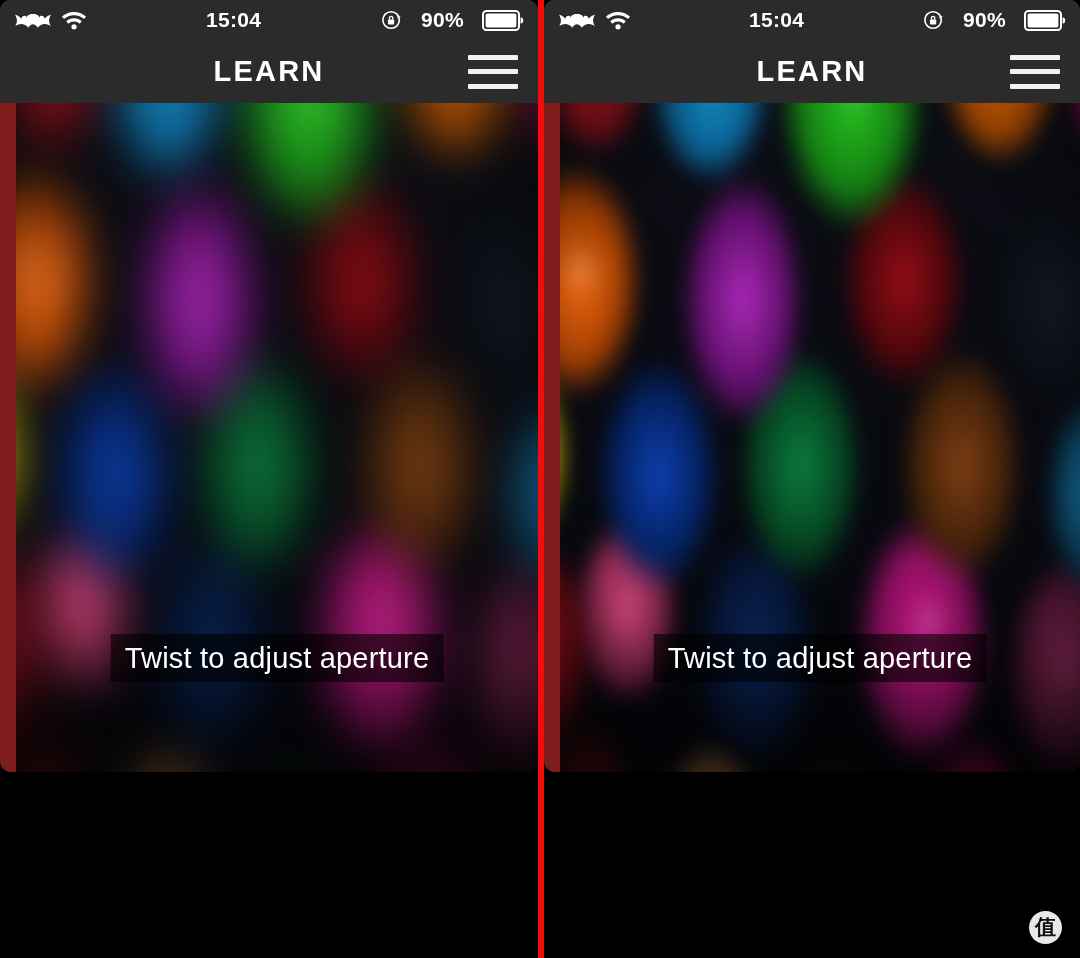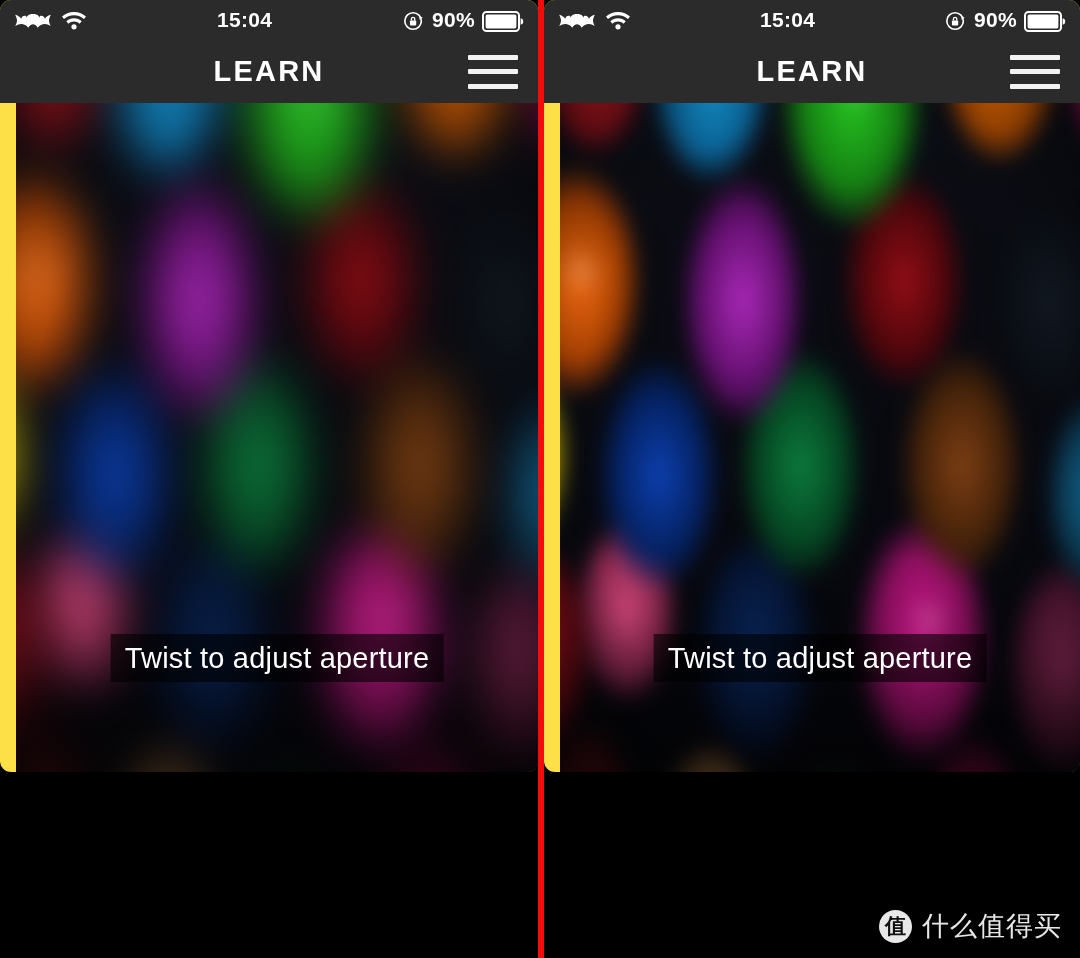--- a/index.html
+++ b/index.html
@@ -15,21 +15,21 @@
     position:relative;
     width:1080px; height:958px;
     background:#000;
     display:flex;
   }
 
   
   .panel {
     position:relative;
     height:772px;
-    background:#fde047;
+    background:#7f1d1d;
     overflow:hidden;
     flex:0 0 auto;
     border-radius:11px;
   }
   .panel.left  { width:538px; }
   .panel.right { width:536px; margin-left:6px; }
 
   
   .separator {
     position:absolute;
@@ -46,21 +46,21 @@
     height:40px;
     background:#2b2b2b;
     display:flex;
     align-items:center;
     color:#fff;
     padding:0 14px;
     font-size:20px;
   }
   .status-left  { display:flex; align-items:center; gap:10px; flex:0 0 auto; }
   .status-mid   { flex:1 1 auto; display:flex; justify-content:center; }
-  .status-right { display:flex; align-items:flex-end; gap:7px; flex:0 0 auto; }
+  .status-right { display:flex; align-items:center; gap:18px; flex:0 0 auto; }
 
   .clock { font-size:21px; font-weight:bold; letter-spacing:.3px; }
   .pct   { font-size:21px; font-weight:bold; letter-spacing:.3px; }
 
   .icon-bat  { width:38px; height:20px; display:block; }
   .icon-wifi { width:24px; height:20px; display:block; }
   .icon-lock { width:22px; height:22px; display:block; }
   .icon-batt { width:42px; height:21px; display:block; }
 
   
@@ -373,16 +373,15 @@
         <span class="dot"></span>
         <span class="dot"></span>
       </div>
     </div>
 
     <div class="bottom-strip"></div>
   </div>
 
   <div class="watermark">
     <span class="wm-logo">值</span>
-    <span class="wm-text">什么值得买</span>
   </div>
 
 </div>
 
 </body></html>

